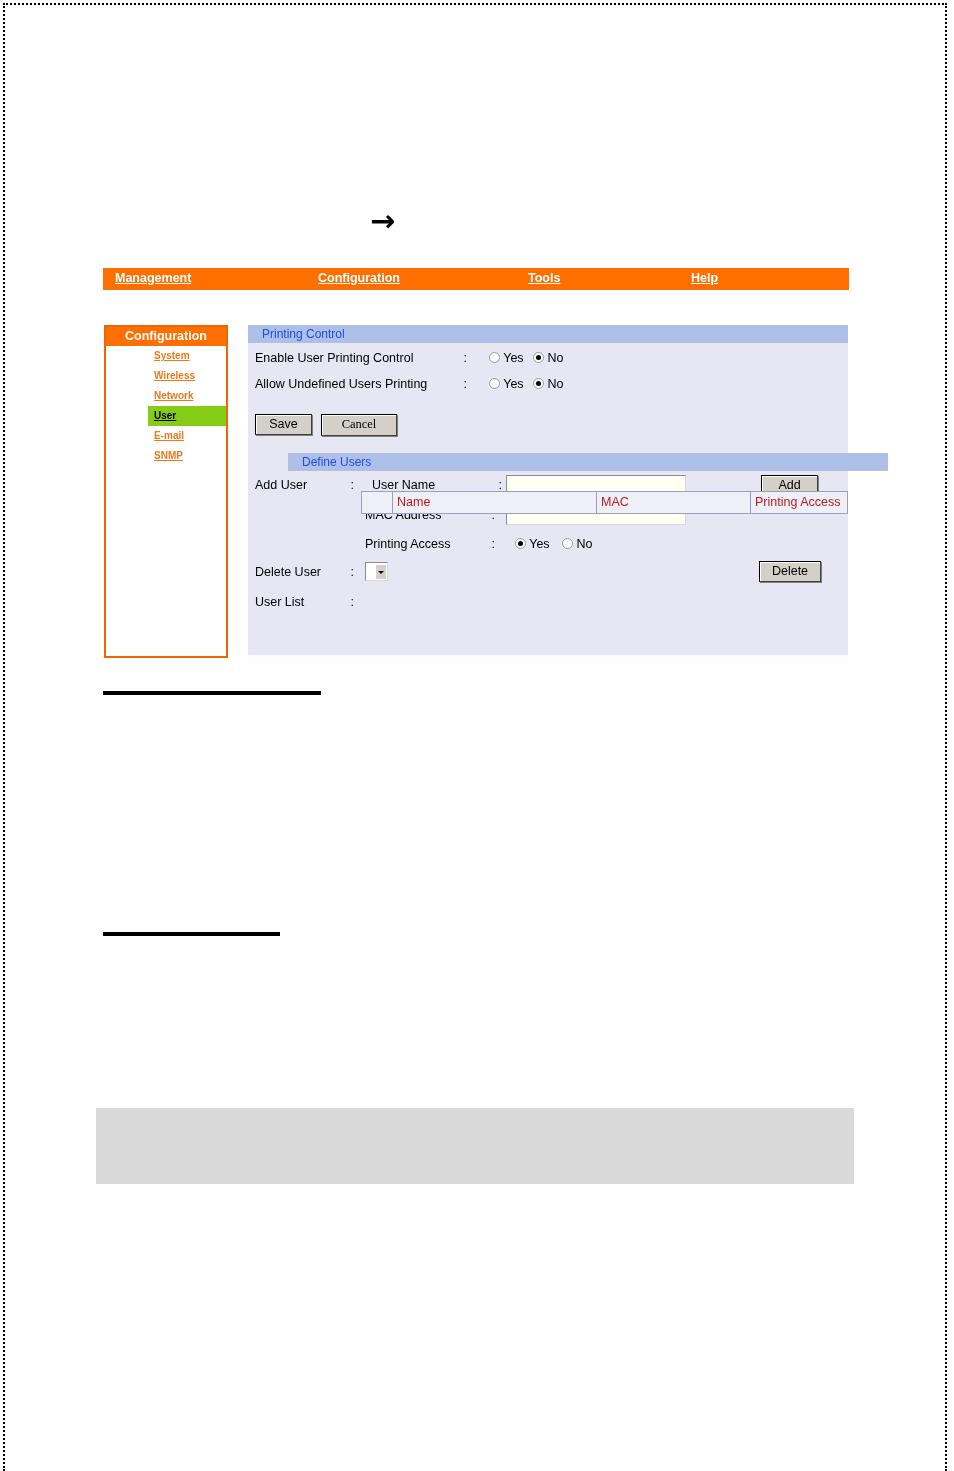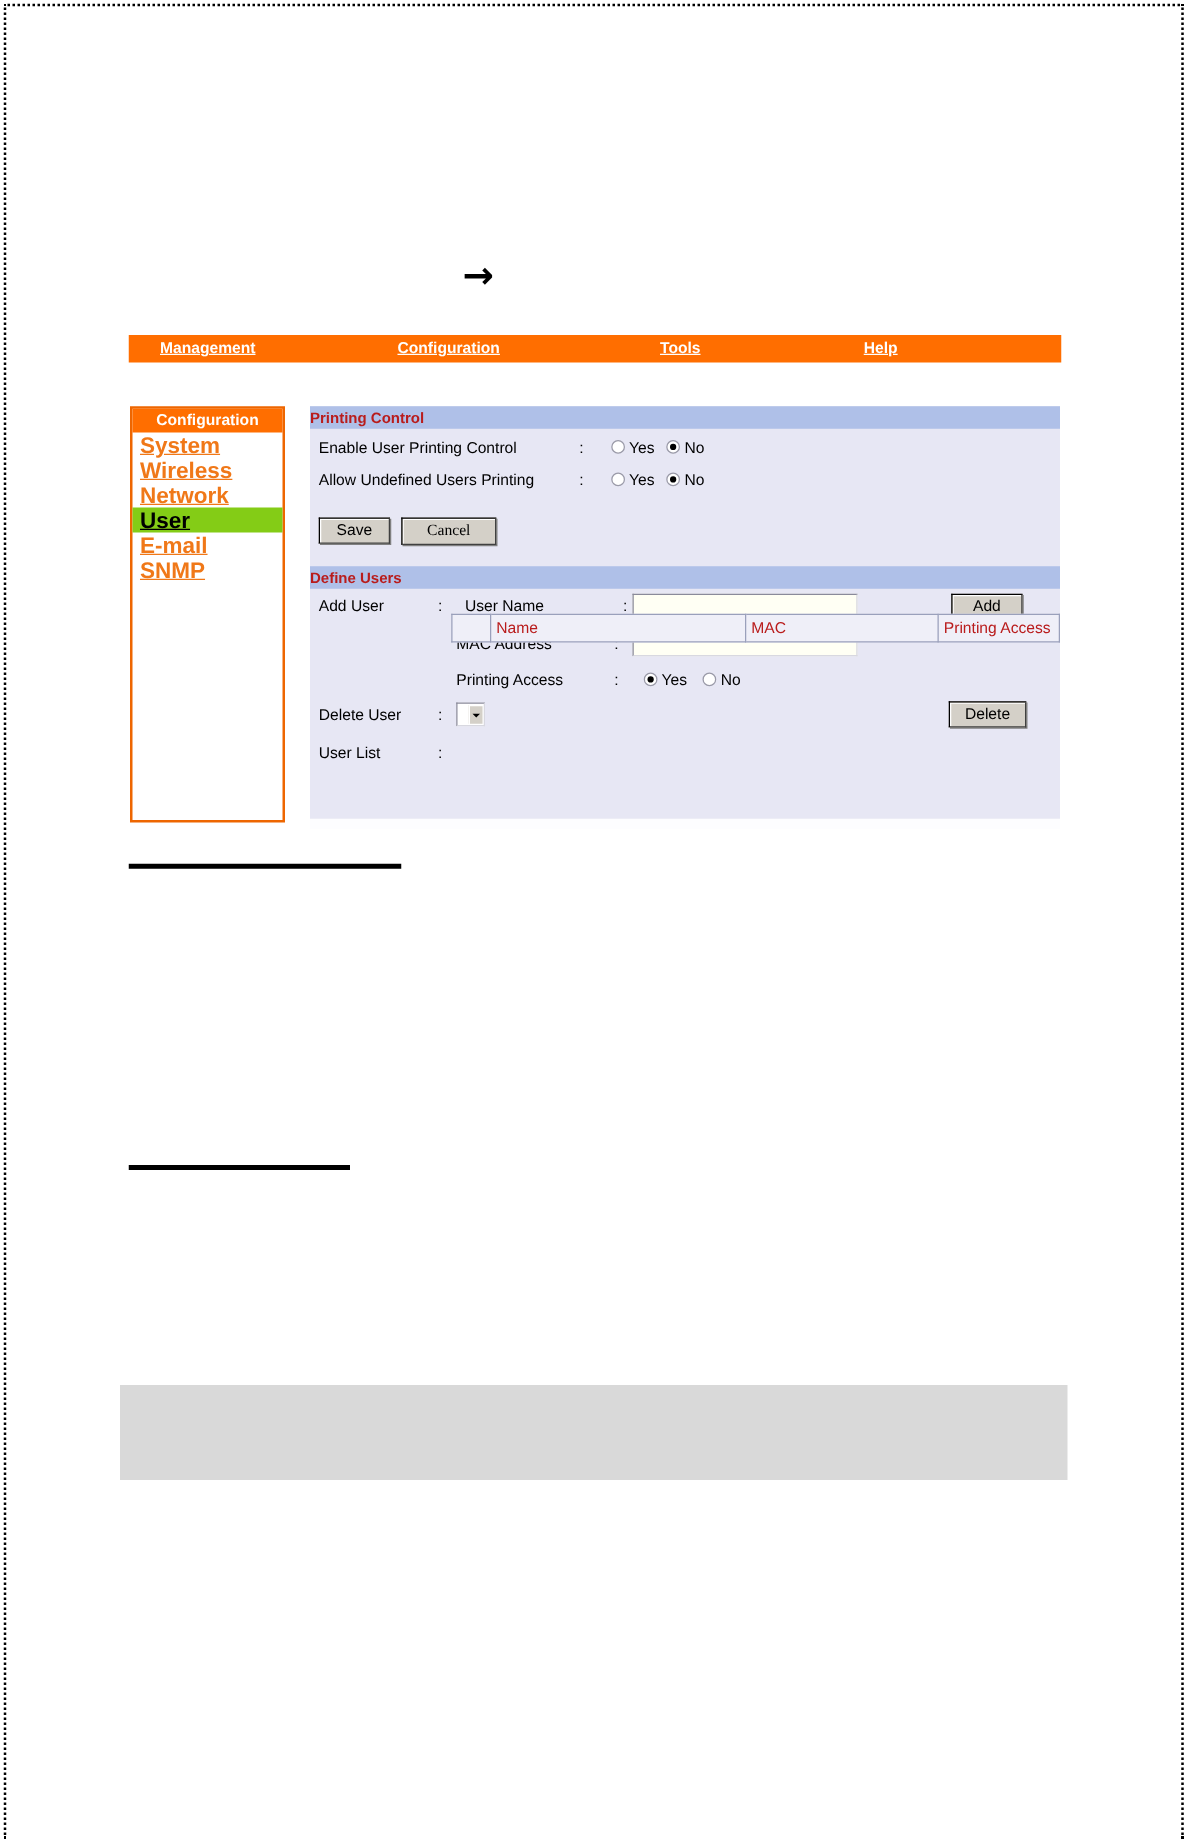--- a/index.html
+++ b/index.html
@@ -56,21 +56,21 @@
   }
   .topnav a {
     position: absolute;
     top: 3px;
     color: #ffffff;
     font-size: 12.5px;
     font-weight: bold;
     text-decoration: underline;
     white-space: nowrap;
   }
-  .nav-management { left: 25px; }
+  .nav-management { left: 12px; }
   .nav-configuration { left: 215px; }
   .nav-tools { left: 425px; }
   .nav-help { left: 588px; }
 
   .body-area {
     position: relative;
     height: 375px;
   }
 
   
@@ -87,27 +87,28 @@
   .sidebar-title {
     background: #FF6E00;
     color: #ffffff;
     font-size: 12.5px;
     font-weight: bold;
     text-align: center;
     padding: 2px 0 3px 0;
   }
   .sidebar-item {
     display: block;
-    font-size: 18px;
+    font-size: 10px;
     font-weight: bold;
     color: #F07818;
     text-decoration: underline;
     padding: 2px 0 2px 6px;
     line-height: 16px;
     white-space: nowrap;
+    margin-left: 42px;
   }
   .sidebar-item.active {
     background: #84cc16;
     color: #000000;
   }
 
   
   .panel {
     position: absolute;
     left: 145px;
@@ -123,29 +124,29 @@
     width: 600px;
     height: 330px;
     background: #E7E7F4;
   }
   .section-header {
     position: absolute;
     left: 0;
     width: 600px;
     height: 18px;
     background: #AFC0E8;
-    color: #b91c1c;
+    color: #1d4ed8;
     font-size: 12px;
-    font-weight: bold;
+    font-weight: normal;
     line-height: 18px;
-    padding-left: 0;
+    padding-left: 14px;
     box-sizing: border-box;
   }
   #hdr-printing { top: 0px; }
-  #hdr-define { top: 128px; }
+  #hdr-define { top: 128px; margin-left: 40px; }
 
   .field-row {
     position: absolute;
     font-size: 12.5px;
     color: #000;
     white-space: nowrap;
   }
   .lbl { display: inline-block; }
   .colon { display: inline-block; }
 

